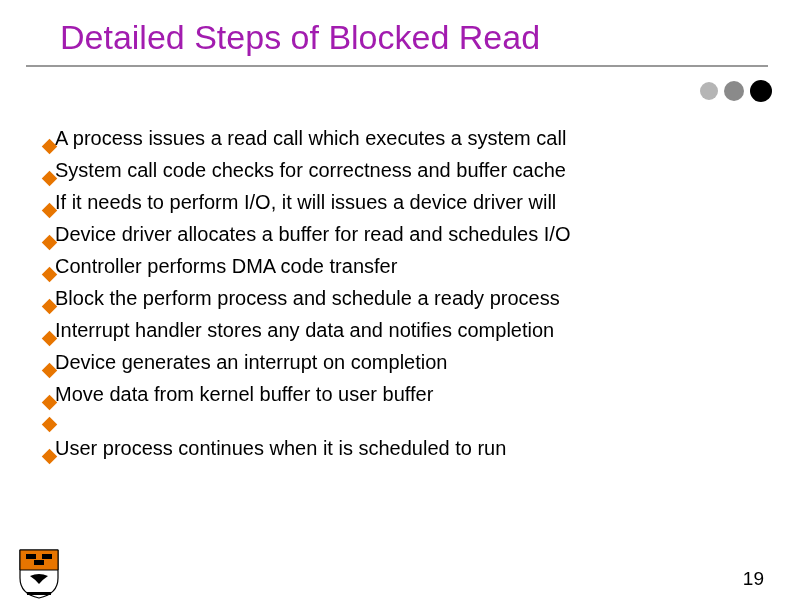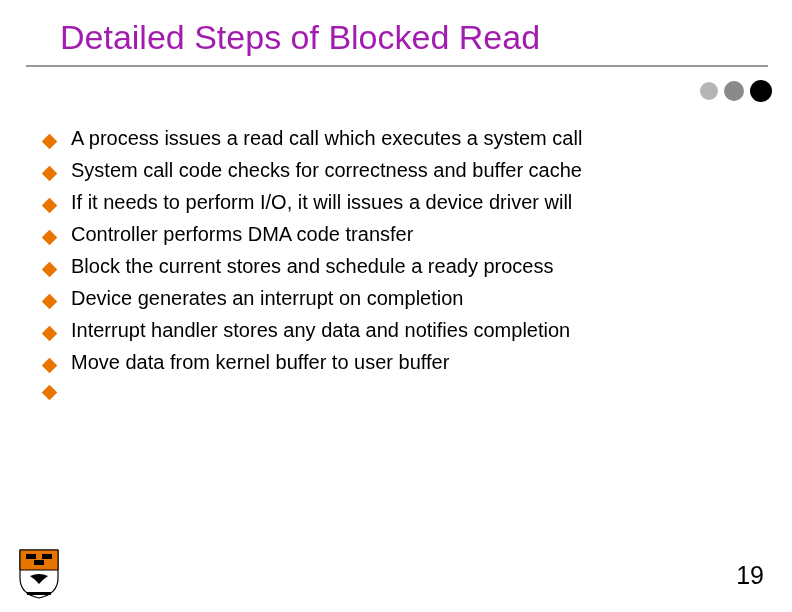--- a/index.html
+++ b/index.html
@@ -42,42 +42,41 @@
   .dot1 { width: 18px; height: 18px; background: #b5b5b5; }
   .dot2 { width: 20px; height: 20px; background: #8a8a8a; }
   .dot3 { width: 22px; height: 22px; background: #000; }
   .content {
     position: absolute;
     top: 124px;
     left: 44px;
   }
   .item {
     display: flex;
-    align-items: center;
-    gap: 16px;
+    align-items: flex-end;
     margin-bottom: 4px;
     line-height: 1.4;
   }
   .bullet {
     width: 11px;
     height: 11px;
     flex-shrink: 0;
     margin-top: 7px;
     transform: rotate(45deg);
     background: #e77500;
   }
   .item-text {
     font-size: 20px;
     color: #000;
   }
   .page-num {
     position: absolute;
     bottom: 22px;
     right: 28px;
-    font-size: 25px;
+    font-size: 19px;
     color: #000;
   }
   .logo {
     position: absolute;
     bottom: 12px;
     left: 18px;
     width: 42px;
     height: 52px;
   }
 </style>
@@ -101,40 +100,48 @@
   <div class="item">
     <div class="bullet"></div>
     <div class="item-text">System call code checks for correctness and buffer cache</div>
   </div>
   <div class="item">
     <div class="bullet"></div>
     <div class="item-text">If it needs to perform I/O, it will issues a device driver will</div>
   </div>
   <div class="item">
     <div class="bullet"></div>
+    <div class="item-text">Device driver allocates a buffer for read and schedules I/O</div>
+  </div>
+  <div class="item">
+    <div class="bullet"></div>
     <div class="item-text">Controller performs DMA code transfer</div>
   </div>
   <div class="item">
     <div class="bullet"></div>
-    <div class="item-text">Block the current stores and schedule a ready process</div>
+    <div class="item-text">Block the perform process and schedule a ready process</div>
+  </div>
+  <div class="item">
+    <div class="bullet"></div>
+    <div class="item-text">Interrupt handler stores any data and notifies completion</div>
   </div>
   <div class="item">
     <div class="bullet"></div>
     <div class="item-text">Device generates an interrupt on completion</div>
   </div>
   <div class="item">
     <div class="bullet"></div>
-    <div class="item-text">Interrupt handler stores any data and notifies completion</div>
-  </div>
-  <div class="item">
-    <div class="bullet"></div>
     <div class="item-text">Move data from kernel buffer to user buffer</div>
   </div>
   <div class="item">
     <div class="bullet"></div>
+  </div>
+  <div class="item">
+    <div class="bullet"></div>
+    <div class="item-text">User process continues when it is scheduled to run</div>
   </div>
 </div>
 
 <div class="page-num">19</div>
 
 <svg class="logo" viewBox="0 0 42 52">
   <path d="M2 2 H40 V30 Q40 46 21 50 Q2 46 2 30 Z" fill="#fff" stroke="#000" stroke-width="1.2"></path>
   <path d="M2 2 H40 V22 H2 Z" fill="#e77500" stroke="#000" stroke-width="1"></path>
   <rect x="8" y="6" width="10" height="5" fill="#000"></rect>
   <rect x="24" y="6" width="10" height="5" fill="#000"></rect>

